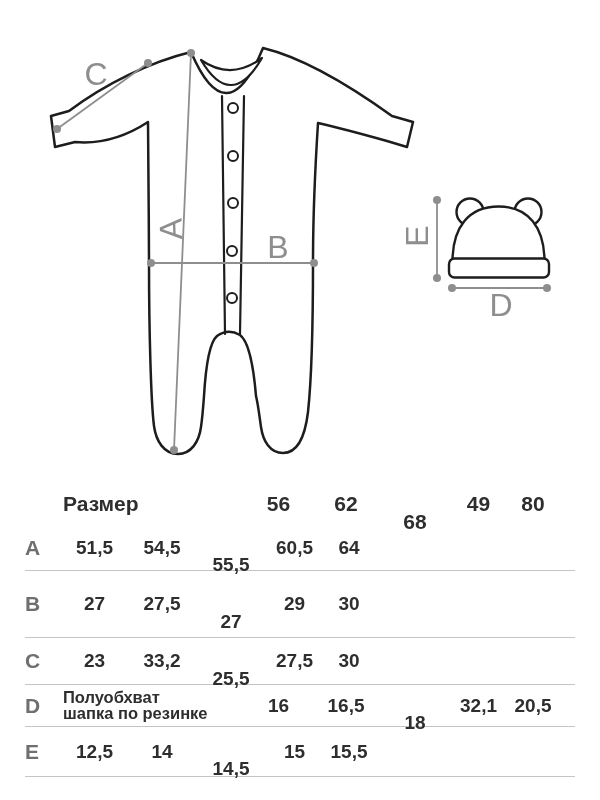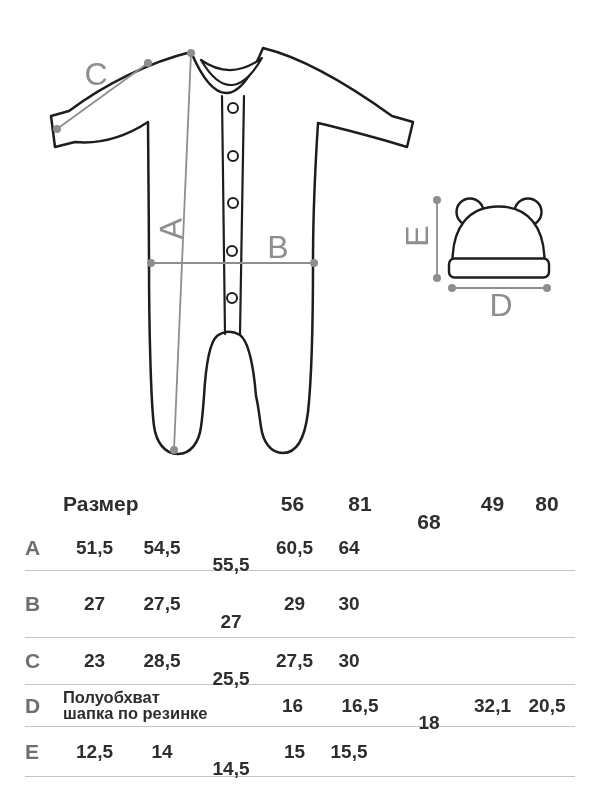--- a/index.html
+++ b/index.html
@@ -31,21 +31,21 @@
   .r-b { height: 67px; }
   .r-c { height: 47px; }
   .r-d { height: 42px; }
   .r-e { height: 50px; }
   .c-letter { width: 38px; flex: none; font-size: 21px; color: #6f6f6f; }
   .c-label  { flex: 1; font-size: 16.5px; line-height: 15.5px; white-space: pre-line; }
   .c-hlabel { flex: 1; font-size: 21px; }
   .c-val { flex: none; text-align: center; font-size: 19px; }
   .c-hval { flex: none; text-align: center; font-size: 21px; }
   .w1 { width: 63px; } .w2 { width: 72px; } .w3 { width: 66px; margin-top: 35px; }
-  .w4 { width: 61px; } .w5 { width: 48px; margin-right: 4px; }
+  .w4 { width: 61px; } .w5 { width: 48px; margin-right: 18px; }
 </style>
 </head>
 <body>
 
 <div class="diagram-wrap">
 <svg width="600" height="485" viewBox="0 0 600 485">
 
   <g stroke="#1d1d1d" fill="#ffffff" stroke-linejoin="round" stroke-linecap="round">
     <path stroke-width="2.5" d="
       M 191,52
@@ -123,21 +123,21 @@
   </g>
 </svg>
 </div>
 
 <div class="size-table">
 
   <div class="t-row r-head">
     <div class="c-letter"></div>
     <div class="c-hlabel">Размер</div>
     <div class="c-hval w1">56</div>
-    <div class="c-hval w2">81</div>
+    <div class="c-hval w2">62</div>
     <div class="c-hval w3">68</div>
     <div class="c-hval w4">49</div>
     <div class="c-hval w5">80</div>
   </div>
 
   <div class="t-row sep r-a">
     <div class="c-letter">A</div>
     <div class="c-val w1">51,5</div>
     <div class="c-val w2">54,5</div>
     <div class="c-val w3">55,5</div>
@@ -150,21 +150,21 @@
     <div class="c-val w1">27</div>
     <div class="c-val w2">27,5</div>
     <div class="c-val w3">27</div>
     <div class="c-val w4">29</div>
     <div class="c-val w5">30</div>
   </div>
 
   <div class="t-row sep r-c">
     <div class="c-letter">C</div>
     <div class="c-val w1">23</div>
-    <div class="c-val w2">28,5</div>
+    <div class="c-val w2">33,2</div>
     <div class="c-val w3">25,5</div>
     <div class="c-val w4">27,5</div>
     <div class="c-val w5">30</div>
   </div>
 
   <div class="t-row sep r-d">
     <div class="c-letter">D</div>
     <div class="c-label">Полуобхват
 шапка по резинке</div>
     <div class="c-val w1">16</div>

